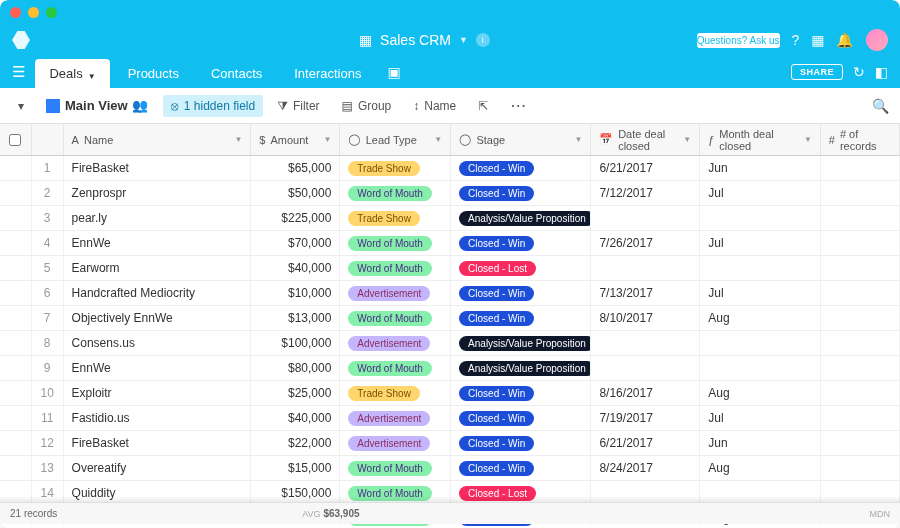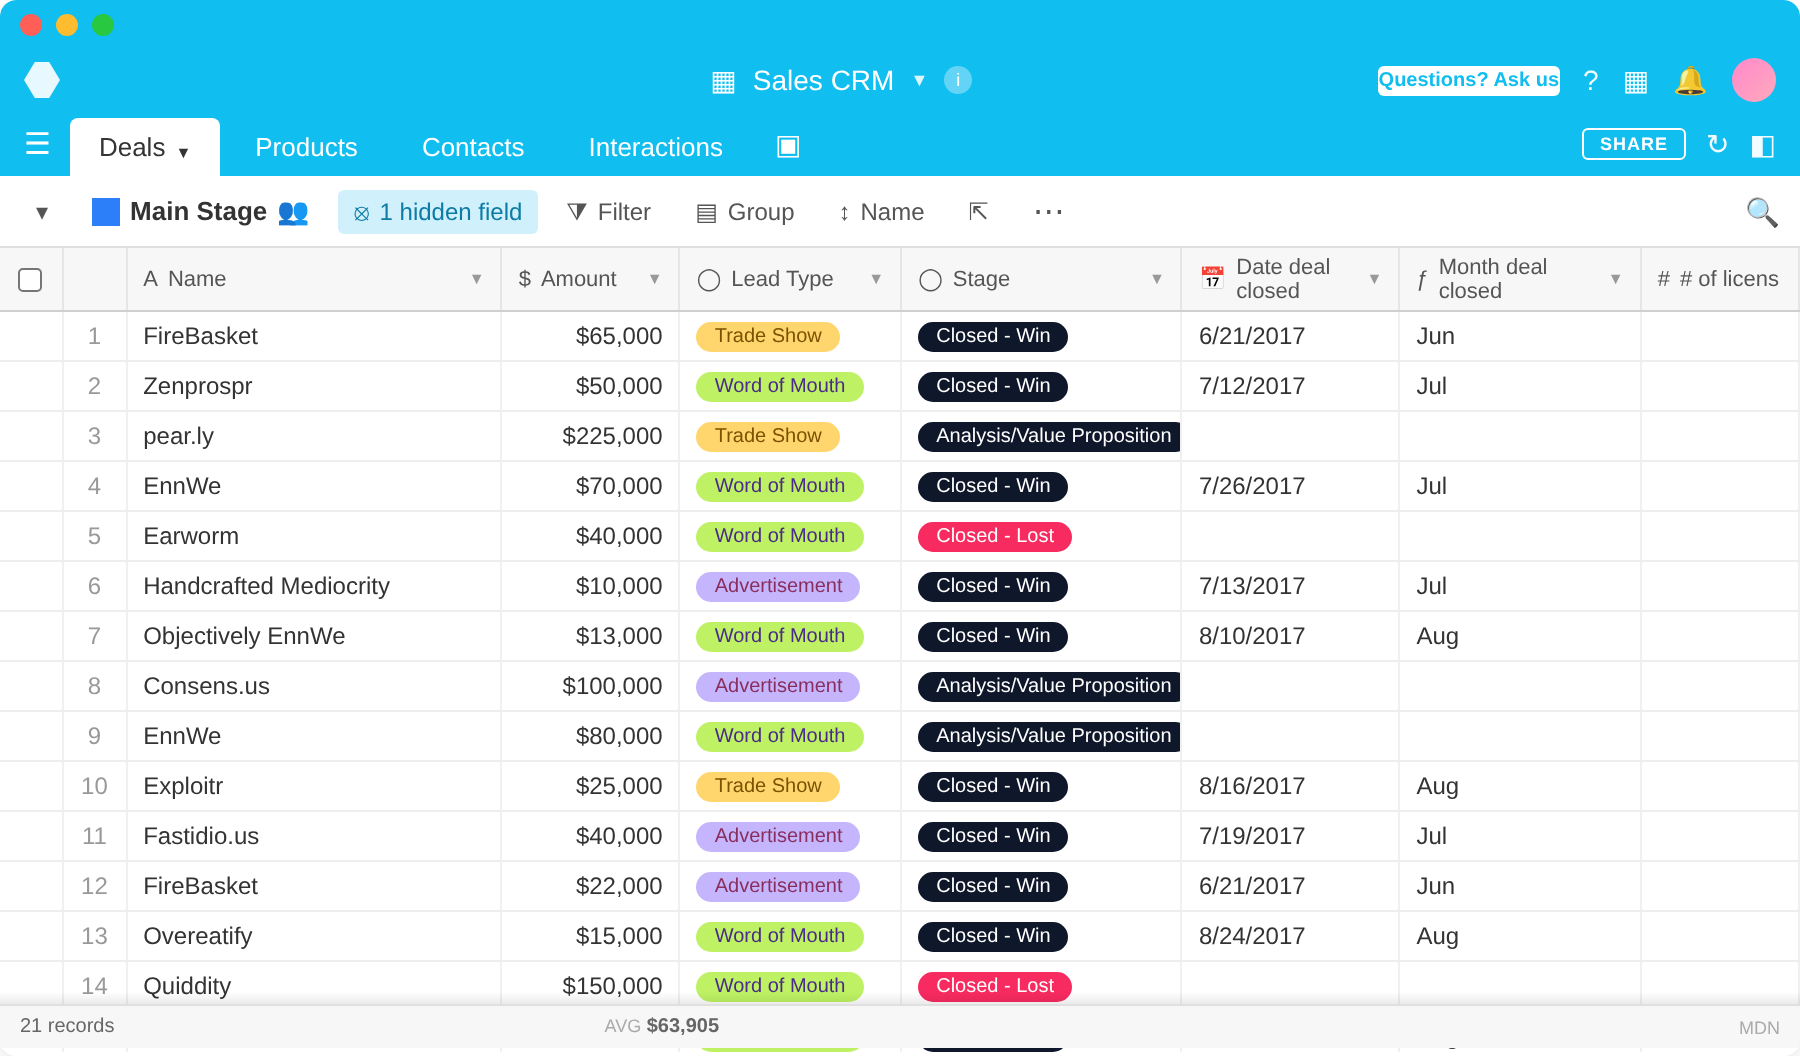--- a/index.html
+++ b/index.html
@@ -8,21 +8,21 @@
 .traffic{display:flex;gap:7px}
 .traffic span{width:11px;height:11px;border-radius:50%}
 .tr-r{background:#ff5f57}.tr-y{background:#febc2e}.tr-g{background:#28c840}
 .header{height:32px;background:#10bef0;display:flex;align-items:center;justify-content:space-between;padding:0 12px;color:#fff}
 .hdr-left{width:140px}
 .logo{width:18px;height:18px;background:#fff;opacity:.9;clip-path:polygon(30% 0,70% 0,100% 50%,70% 100%,30% 100%,0 50%)}
 .hdr-center{display:flex;align-items:center;gap:8px;font-weight:500;font-size:14px}
 .hdr-center .caret{font-size:9px;opacity:.85}
 .hdr-center .info{width:14px;height:14px;border-radius:50%;background:rgba(255,255,255,.35);font-size:9px;display:flex;align-items:center;justify-content:center}
 .hdr-right{display:flex;align-items:center;gap:12px}
-.q-btn{background:#fff;color:#10bef0;border-radius:3px;padding:2px 0;font-size:10px;font-weight:700}
+.q-btn{background:#fff;color:#10bef0;border-radius:3px;padding:2px 0;font-size:10px;font-weight:400}
 .hdr-icon{font-size:14px;opacity:.95;cursor:pointer}
 .avatar{width:22px;height:22px;border-radius:50%;background:linear-gradient(135deg,#f8c,#fab)}
 .tabs{height:32px;background:#10bef0;display:flex;align-items:flex-end;padding:0 12px;gap:4px}
 .menu-icon{color:#fff;margin-right:6px;font-size:15px;align-self:center;cursor:pointer}
 .tab{padding:7px 14px;color:#fff;font-size:13px;cursor:pointer;border-radius:4px 4px 0 0;display:flex;align-items:flex-end;gap:5px}
 .tab.active{background:#fff;color:#333;font-weight:500}
 .tab .caret{font-size:8px}
 .add-tab{color:#fff;align-self:center;padding:0 8px;font-size:14px}
 .tabs-right{margin-left:auto;display:flex;align-items:flex-end;gap:10px;color:#fff;align-self:center}
 .share-btn{border:1px solid #fff;border-radius:3px;font-size:9px;font-weight:600;padding:2px 8px;letter-spacing:.5px}
@@ -46,23 +46,23 @@
 .col-lead{width:112px}
 .col-stage{width:142px}
 .col-date{width:110px}
 .col-month{width:122px}
 .col-lic{width:80px}
 .row{display:flex;height:25px;border-bottom:1px solid #eee;align-items:center}
 .cell{padding:0 8px;border-right:1px solid #f0f0f0;height:100%;display:flex;align-items:center;overflow:hidden;white-space:nowrap}
 .cell.amount{justify-content:flex-end}
 .pill{border-radius:10px;padding:2px 9px;font-size:10px;font-weight:400;display:inline-block}
 .pill.tradeshow{background:#ffd66e;color:#7a5200}
-.pill.wom{background:#bef264;color:#4a2b87}
+.pill.wom{background:#86efac;color:#4a2b87}
 .pill.ad{background:#c4b5fd;color:#8a2e5f}
-.pill.win{background:#0f172a;color:#fff}
+.pill.win{background:#1d4ed8;color:#fff}
 .pill.lost{background:#f82b60;color:#fff}
 .pill.analysis{background:#0f172a;color:#fff}
 .footer{position:absolute;bottom:4px;left:0;right:0;height:22px;background:#f7f7f7;border-top:1px solid #e0e0e0;display:flex;align-items:center;font-size:10px;color:#666;padding:0 10px}
 .footer .avg{margin-left:245px}
 .footer .mdn{margin-left:auto;color:#aaa;font-size:9px}
 input[type=checkbox]{width:12px;height:12px}
 .scroll-shadow{position:absolute;bottom:26px;left:0;right:0;height:6px;background:linear-gradient(to top,rgba(0,0,0,.08),transparent)}
 </style>
 </head>
 <body>
@@ -111,21 +111,21 @@
     <span class="share-btn">SHARE</span>
     <span class="hdr-icon">↻</span>
     <span class="hdr-icon">◧</span>
   </div>
 </div>
 
 <div class="toolbar">
   <span class="tb-item">▾</span>
   <span class="tb-item view">
     <span class="grid-icon"></span>
-    <span>Main Stage</span>
+    <span>Main View</span>
     <span style="color:#bbb">👥</span>
   </span>
   <span class="tb-item hidden-field">
     <span>⦻</span>
     <span>1 hidden field</span>
   </span>
   <span class="tb-item">
     <span>⧩</span>
     <span>Filter</span>
   </span>
@@ -173,21 +173,21 @@
         <span>Date deal closed</span>
         <span class="dd">▼</span>
       </div>
     <div class="th col-month">
         <span>ƒ</span>
         <span>Month deal closed</span>
         <span class="dd">▼</span>
       </div>
     <div class="th col-lic">
         <span>#</span>
-        <span># of licens</span>
+        <span># of records</span>
       </div>
   </div>
   <div id="rows-host">
       <div class="row">
         <div class="cell col-check"></div>
         <div class="cell col-num">1</div>
         <div class="cell col-name">FireBasket</div>
         <div class="cell col-amount amount">$65,000</div>
         <div class="cell col-lead">
           <span class="pill tradeshow">Trade Show</span>

